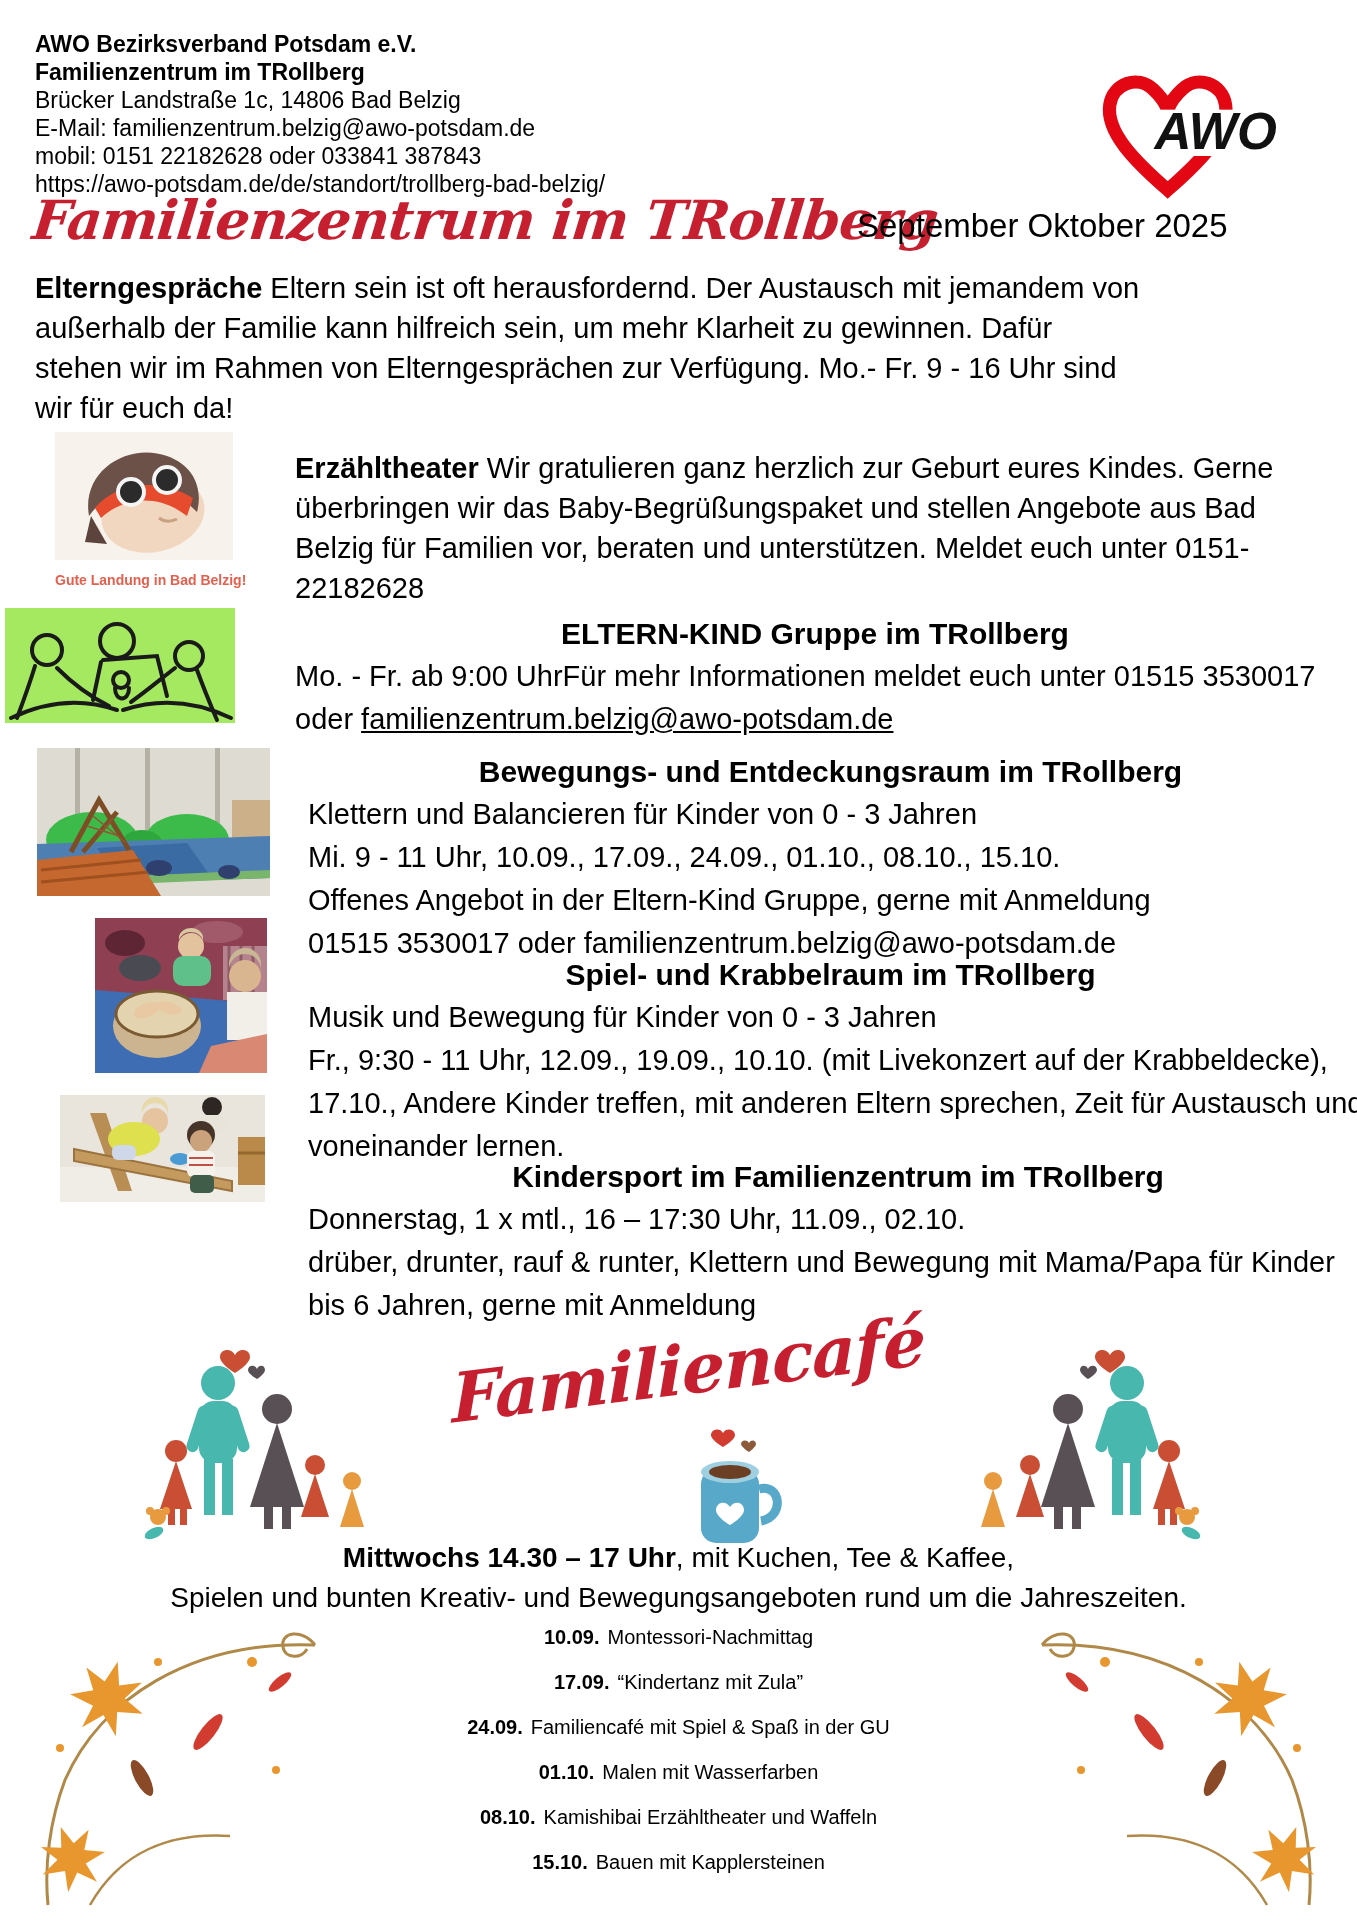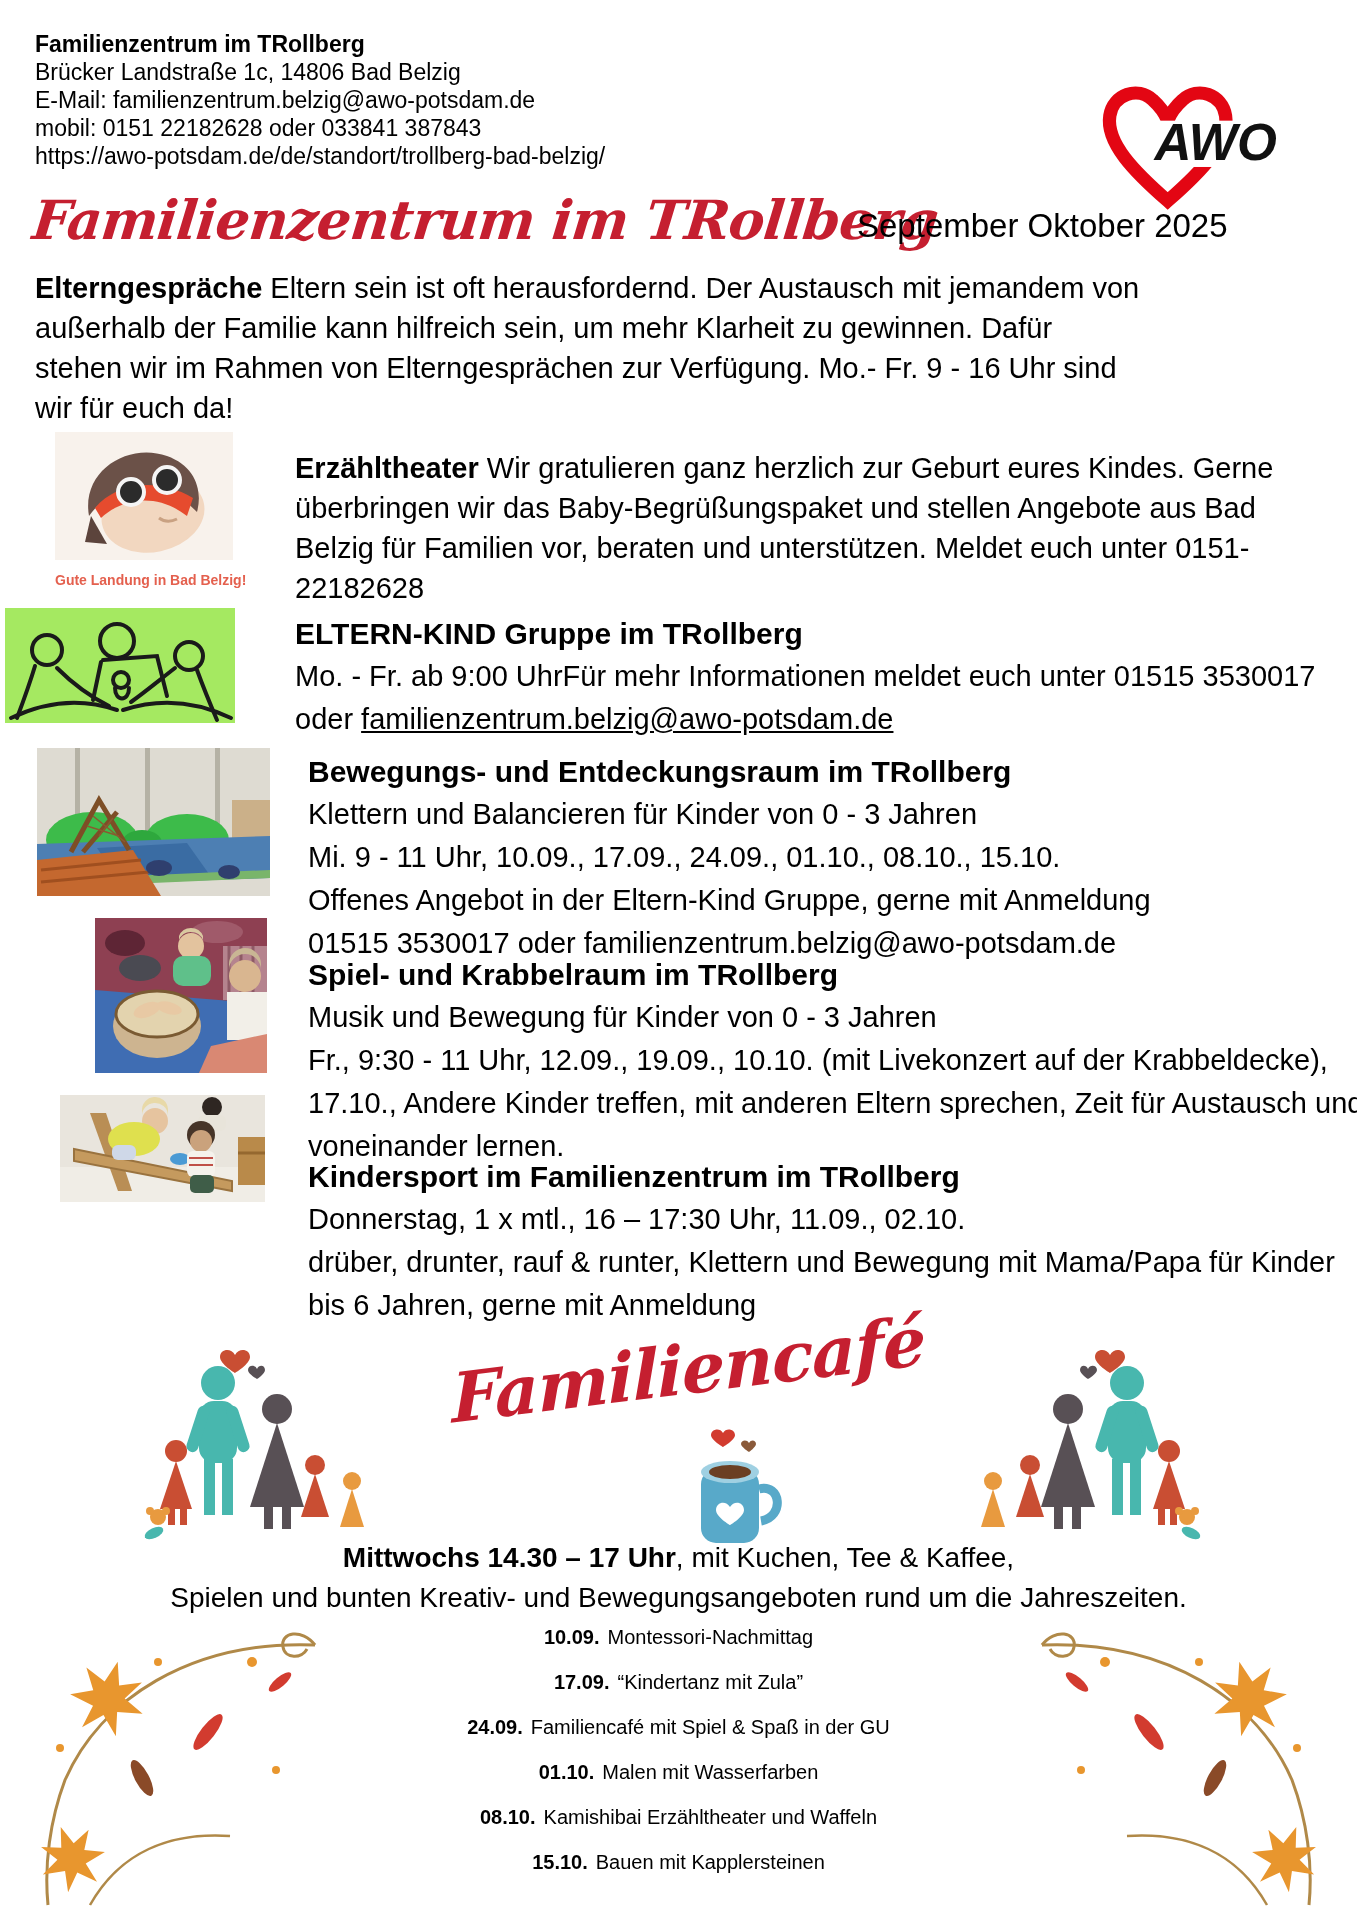--- a/index.html
+++ b/index.html
@@ -11,49 +11,50 @@
   .abs { position:absolute; }
   .hdr { font-size:23px; line-height:28px; }
   .hdr .b { font-weight:bold; }
   .script {
     font-family:"DejaVu Serif", serif; font-style:italic; font-weight:bold;
     color:#c51f30; transform:skewX(-6deg); letter-spacing:-1px; white-space:nowrap;
   }
   .title-script { font-size:54px; }
   .period { font-size:33px; white-space:nowrap; }
   .body29 { font-size:29px; line-height:40px; }
-  .sec-h { font-size:30px; font-weight:bold; line-height:43px; }
+  .sec-h { font-size:30px; font-weight:bold; line-height:43px;text-align:center; }
   .ln { font-size:29px; line-height:43px; white-space:nowrap; }
   .b { font-weight:bold; }
   .u { text-decoration:underline; color:#000; }
   .center { text-align:center; }
   .caption {
     font-size:14px; font-weight:bold; color:#e4604e; text-align:center;
     white-space:nowrap; margin-top:12px;
   }
   .cafe-script { font-size:68px; transform:rotate(-7deg) skewX(-6deg); text-align:center; }
   .mitt { font-size:28px; line-height:40px; }
   .ev { font-size:20px; line-height:45px; }
   .ev .date { font-weight:bold; margin-right:8px; }
   svg { display:block; }
 </style>
 </head>
 <body>
 
 <div class="page">
 
   <div class="abs hdr" style="left:35px; top:30px;">
+    <div class="b">AWO Bezirksverband Potsdam e.V.</div>
     <div class="b">Familienzentrum im TRollberg</div>
     <div>Brücker Landstraße 1c, 14806 Bad Belzig</div>
     <div>E-Mail: familienzentrum.belzig@awo-potsdam.de</div>
     <div>mobil: 0151 22182628 oder 033841 387843</div>
     <div>https://awo-potsdam.de/de/standort/trollberg-bad-belzig/</div>
   </div>
 
-  <div class="abs" style="left:1085px; top:63px; width:215px; height:160px;text-align:center;">
+  <div class="abs" style="left:1085px; top:52px; width:215px; height:160px;text-align:center;">
     <svg width="215" height="160" viewBox="0 0 260 170">
       <path d="M100 155 C 60 120 25 85 30 52 C 34 26 64 16 82 33 C 91 41 97 50 100 58 C 103 50 109 41 118 33 C 136 16 166 26 170 52 C 175 85 140 120 100 155 Z" fill="none" stroke="#e30613" stroke-width="16" stroke-linecap="round"></path>
       <rect x="80" y="58" width="180" height="56" fill="#ffffff"></rect>
       <text x="84" y="106" font-family="Liberation Sans, sans-serif" font-size="62" font-weight="bold" font-style="italic" fill="#111111">AWO</text>
     </svg>
   </div>
 
   <div class="abs script title-script" style="left:33px; top:188px;">Familienzentrum im TRollberg</div>
   <div class="abs period" style="left:857px; top:207px;">September Oktober 2025</div>
 

